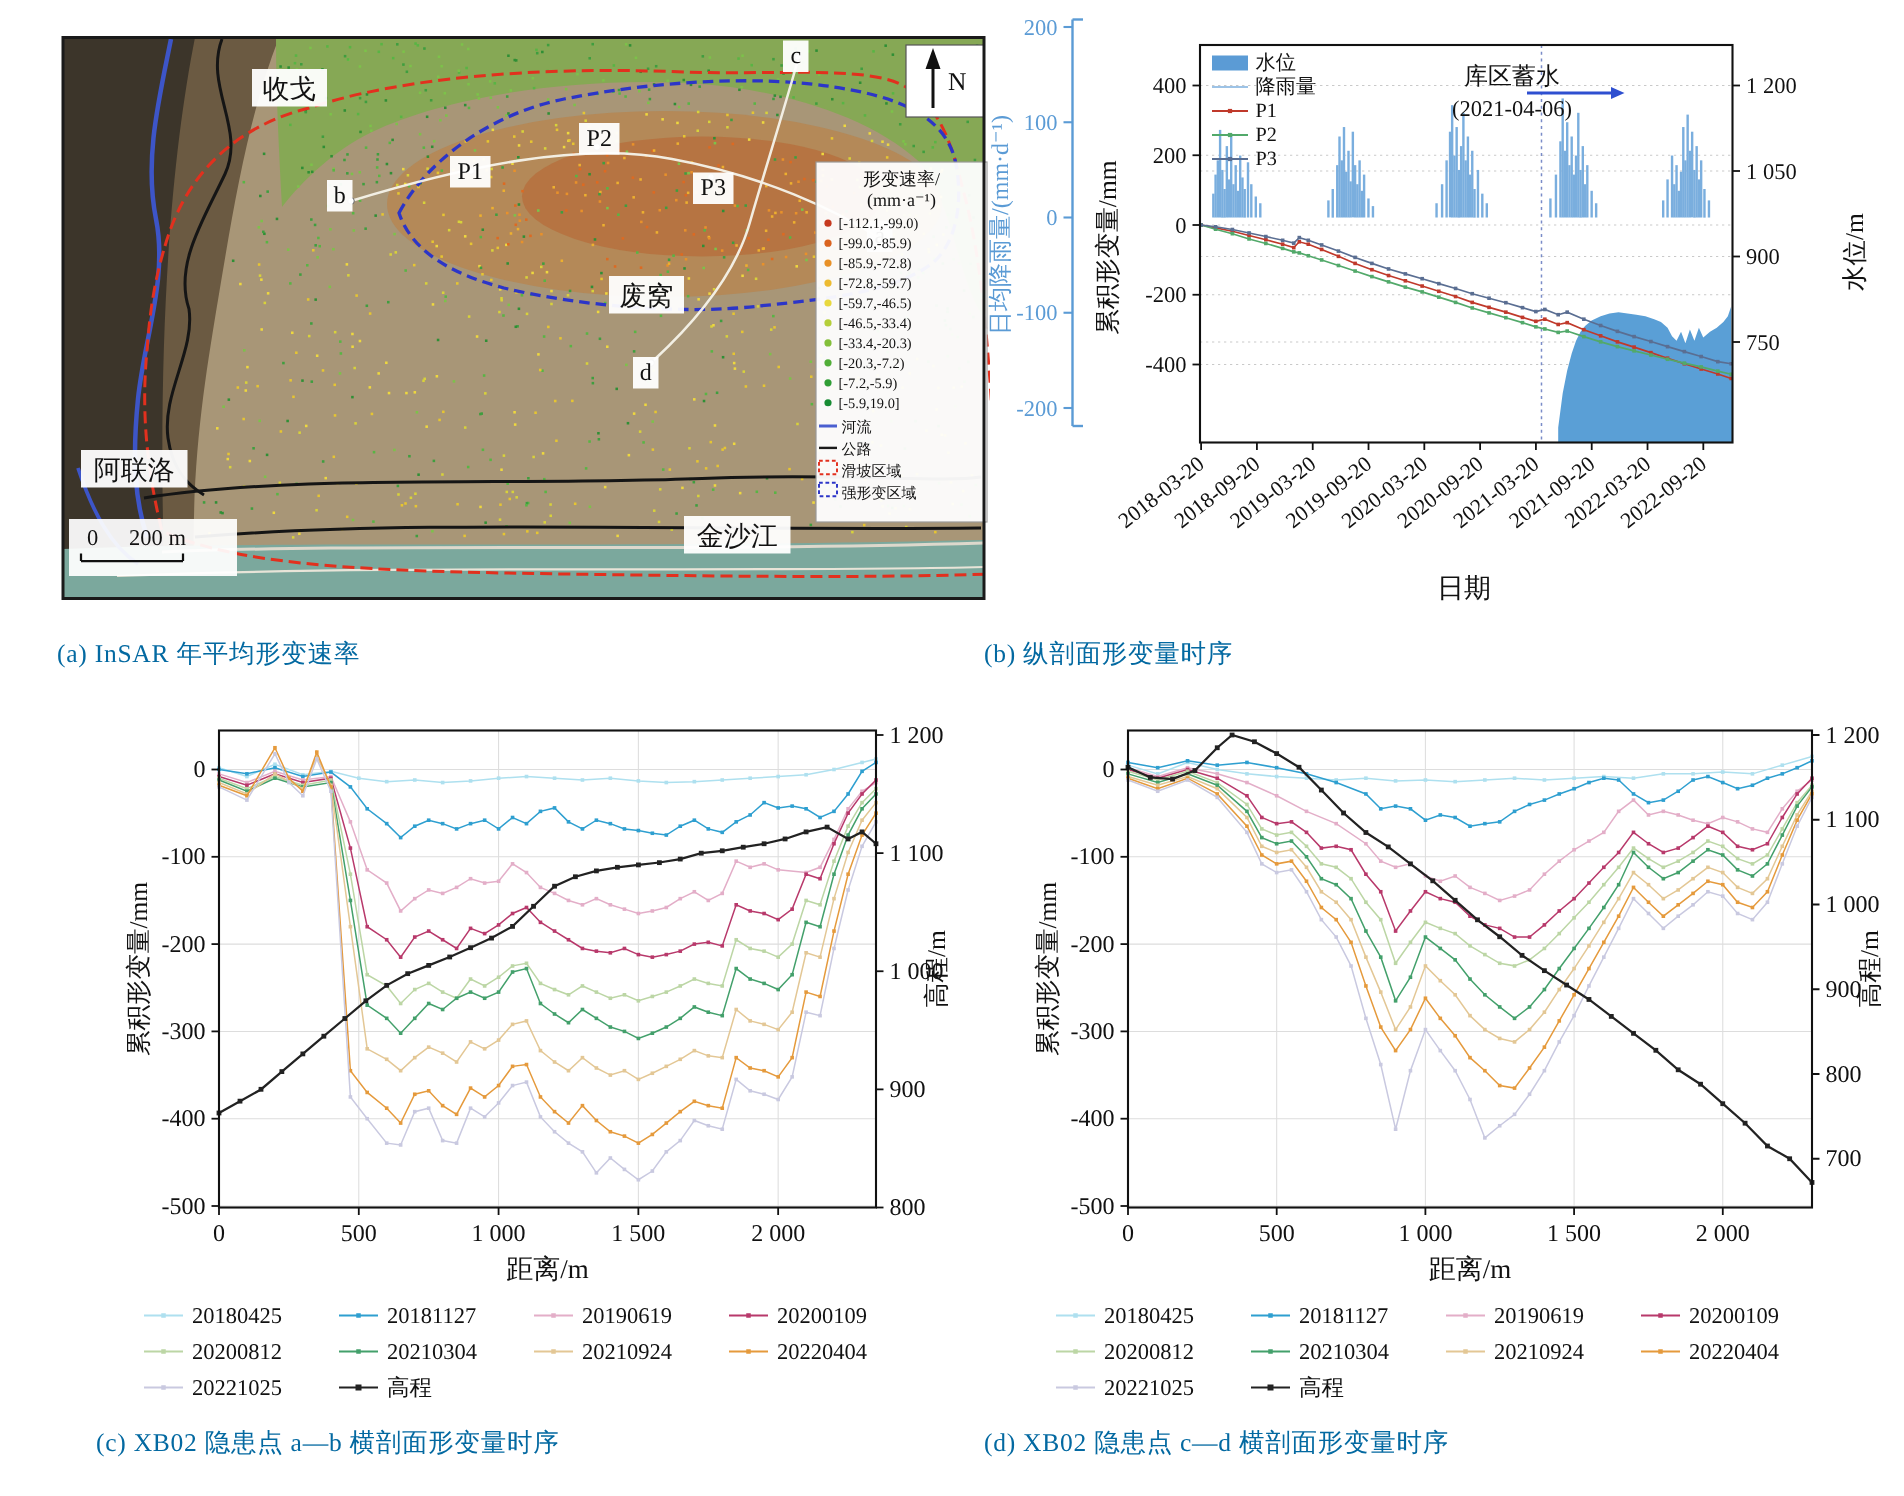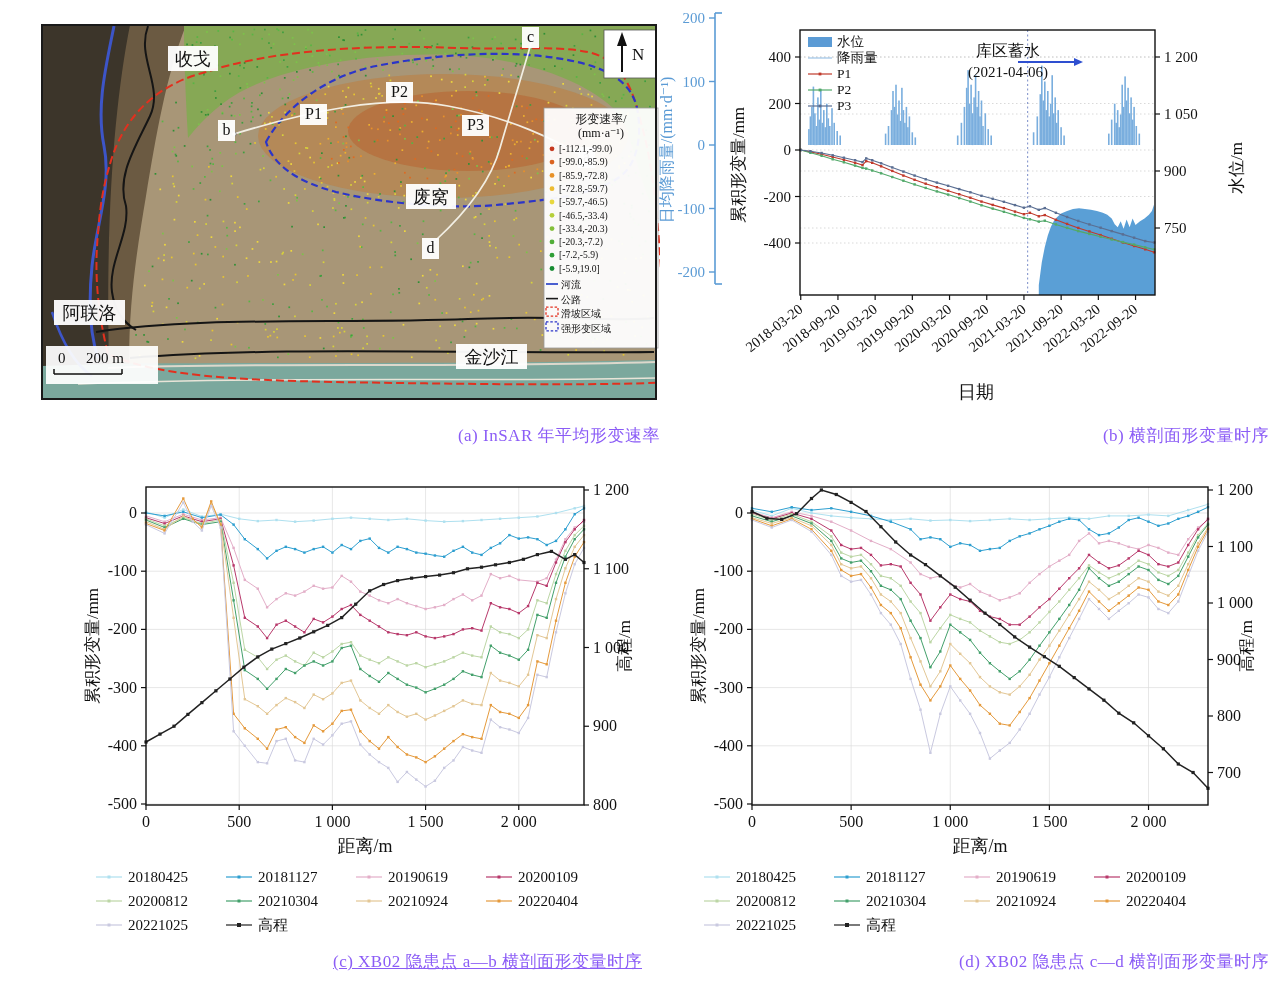--- a/index.html
+++ b/index.html
@@ -1,19 +1,19 @@
 <!DOCTYPE html>
 <html><head>
 <meta charset="utf-8">
 <style>
   html,body{margin:0;padding:0;background:#fff;}
   body{width:1269px;height:997px;position:relative;overflow:hidden;
        font-family:"Liberation Serif","DejaVu Serif",serif;color:#111;}
   .panel{position:absolute;}
-  .cap{position:absolute;text-align:right;font-size:17px;color:#8b5cf6;letter-spacing:0.5px;}
+  .cap{position:absolute;text-align:left;font-size:17px;color:#0369a1;letter-spacing:0.5px;}
   svg text{font-family:"Liberation Serif","DejaVu Serif",serif;}
 </style>
 </head>
 <body>
 
 <div class="fig">
   <div id="panel-a" class="panel" style="left:38px;top:16px;width:622px;height:392px;">
     <svg id="svg-a" width="622" height="392" viewBox="0 0 622 392">
         <g>
           <rect x="4" y="9" width="614" height="374" fill="#a89677"></rect>
@@ -1416,21 +1416,21 @@
             <rect x="162.6" y="88.6" width="2.8" height="2.8" fill="#52a96a"></rect>
             <text x="181" y="94" font-size="13.5" text-anchor="start" fill="#111">P2</text>
             <line x1="152" y1="106" x2="176" y2="106" stroke="#5a6e92" stroke-width="1.2"></line>
             <rect x="162.6" y="104.6" width="2.8" height="2.8" fill="#5a6e92"></rect>
             <text x="181" y="110" font-size="13.5" text-anchor="start" fill="#111">P3</text>
           </g>
         </g>
       </svg>
   </div>
   <div class="cap" style="left:38px;top:424px;width:622px;">(a) InSAR 年平均形变速率</div>
-  <div class="cap" style="left:656px;top:424px;width:613px;">(b) 横剖面形变量时序</div>
+  <div class="cap" style="left:656px;top:424px;width:613px;">(b) 纵剖面形变量时序</div>
 
   <div id="panel-c" class="panel" style="left:82px;top:452px;width:560px;height:486px;">
     <svg id="svg-c" width="560" height="486" viewBox="0 0 560 486">
         <g>
           <g stroke="#ddd" stroke-width="0.7">
             <line x1="64" x2="64" y1="35" y2="353"></line>
             <line x1="157.1914893617021" x2="157.1914893617021" y1="35" y2="353"></line>
             <line x1="250.38297872340425" x2="250.38297872340425" y1="35" y2="353"></line>
             <line x1="343.5744680851064" x2="343.5744680851064" y1="35" y2="353"></line>
             <line x1="436.7659574468085" x2="436.7659574468085" y1="35" y2="353"></line>
@@ -2456,15 +2456,15 @@
             <line x1="48" y1="473" x2="74" y2="473" stroke="#c9c9e0" stroke-width="1.2"></line>
             <rect x="59.5" y="471.5" width="3" height="3" fill="#c9c9e0"></rect>
             <text x="80" y="478" font-size="15" text-anchor="start" fill="#111">20221025</text>
             <line x1="178" y1="473" x2="204" y2="473" stroke="#222222" stroke-width="1.2"></line>
             <rect x="189" y="471" width="4" height="4" fill="#222222"></rect>
             <text x="210" y="478" font-size="15" text-anchor="start" fill="#111">高程</text>
           </g>
         </g>
       </svg>
   </div>
-  <div class="cap" style="left:82px;top:950px;width:560px;text-decoration:underline;">(c) XB02 隐患点 a—b 横剖面形变量时序</div>
+  <div class="cap" style="left:64px;top:950px;width:560px;">(c) XB02 隐患点 a—b 横剖面形变量时序</div>
   <div class="cap" style="left:656px;top:950px;width:613px;">(d) XB02 隐患点 c—d 横剖面形变量时序</div>
 </div>
 
 </body></html>

